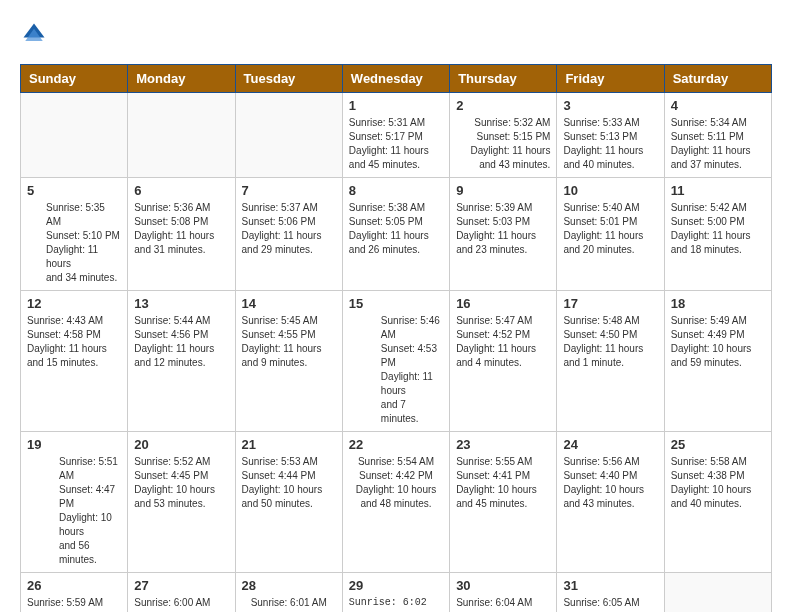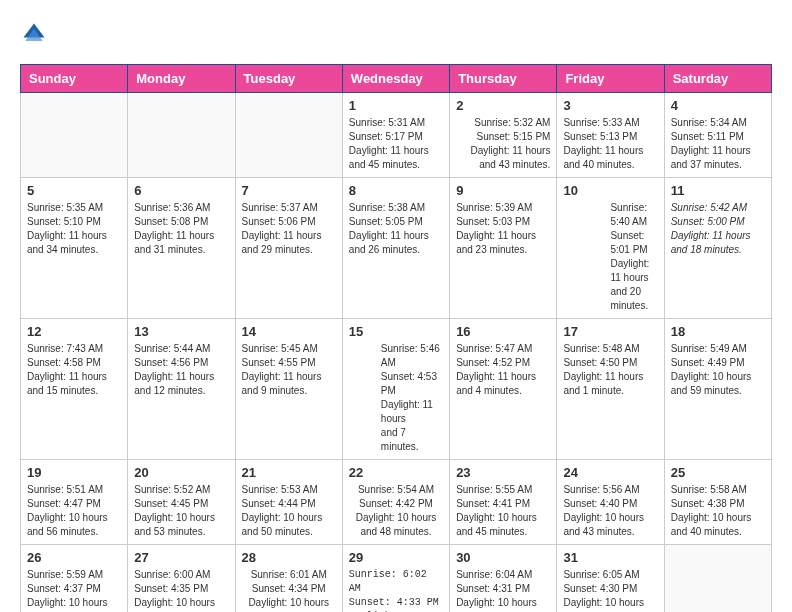--- a/index.html
+++ b/index.html
@@ -44,21 +44,21 @@
     .location {
       font-size: 16px;
       color: #555;
     }
     .calendar {
       width: 100%;
       border-collapse: collapse;
       border: 1px solid #ccc;
     }
     .calendar th {
-      background-color: #ec4899;
+      background-color: #a16207;
       color: white;
       text-align: left;
       padding: 6px 8px;
       font-size: 13px;
       font-weight: bold;
       border: 1px solid #1a4f90;
     }
     .calendar td {
       width: calc(100% / 7);
       vertical-align: top;
@@ -146,21 +146,21 @@
           <div class="day-number">4</div>
           <div class="day-info" style="white-space: pre-line;">Sunrise: 5:34 AM
 Sunset: 5:11 PM
 Daylight: 11 hours
 and 37 minutes.</div>
         </td>
       </tr>
       <tr>
         <td>
           <div class="day-number">5</div>
-          <div class="day-info" style="white-space: pre-line;">Sunrise: 5:35 AM
+          <div class="day-info" style="white-space: pre-line; margin-left: 19px;">Sunrise: 5:35 AM
 Sunset: 5:10 PM
 Daylight: 11 hours
 and 34 minutes.</div>
         </td>
         <td>
           <div class="day-number">6</div>
           <div class="day-info" style="white-space: pre-line;">Sunrise: 5:36 AM
 Sunset: 5:08 PM
 Daylight: 11 hours
 and 31 minutes.</div>
@@ -181,37 +181,37 @@
         </td>
         <td>
           <div class="day-number">9</div>
           <div class="day-info" style="white-space: pre-line;">Sunrise: 5:39 AM
 Sunset: 5:03 PM
 Daylight: 11 hours
 and 23 minutes.</div>
         </td>
         <td>
           <div class="day-number">10</div>
-          <div class="day-info" style="white-space: pre-line; margin-left: 47px;">Sunrise: 5:40 AM
+          <div class="day-info" style="white-space: pre-line;">Sunrise: 5:40 AM
 Sunset: 5:01 PM
 Daylight: 11 hours
 and 20 minutes.</div>
         </td>
         <td>
           <div class="day-number">11</div>
-          <div class="day-info" style="white-space: pre-line; font-style: italic;">Sunrise: 5:42 AM
+          <div class="day-info" style="white-space: pre-line;">Sunrise: 5:42 AM
 Sunset: 5:00 PM
 Daylight: 11 hours
 and 18 minutes.</div>
         </td>
       </tr>
       <tr>
         <td>
           <div class="day-number">12</div>
-          <div class="day-info" style="white-space: pre-line;">Sunrise: 7:43 AM
+          <div class="day-info" style="white-space: pre-line;">Sunrise: 4:43 AM
 Sunset: 4:58 PM
 Daylight: 11 hours
 and 15 minutes.</div>
         </td>
         <td>
           <div class="day-number">13</div>
           <div class="day-info" style="white-space: pre-line;">Sunrise: 5:44 AM
 Sunset: 4:56 PM
 Daylight: 11 hours
 and 12 minutes.</div>
@@ -248,21 +248,21 @@
           <div class="day-number">18</div>
           <div class="day-info" style="white-space: pre-line;">Sunrise: 5:49 AM
 Sunset: 4:49 PM
 Daylight: 10 hours
 and 59 minutes.</div>
         </td>
       </tr>
       <tr>
         <td>
           <div class="day-number">19</div>
-          <div class="day-info" style="white-space: pre-line;">Sunrise: 5:51 AM
+          <div class="day-info" style="white-space: pre-line; margin-left: 32px;">Sunrise: 5:51 AM
 Sunset: 4:47 PM
 Daylight: 10 hours
 and 56 minutes.</div>
         </td>
         <td>
           <div class="day-number">20</div>
           <div class="day-info" style="white-space: pre-line;">Sunrise: 5:52 AM
 Sunset: 4:45 PM
 Daylight: 10 hours
 and 53 minutes.</div>

